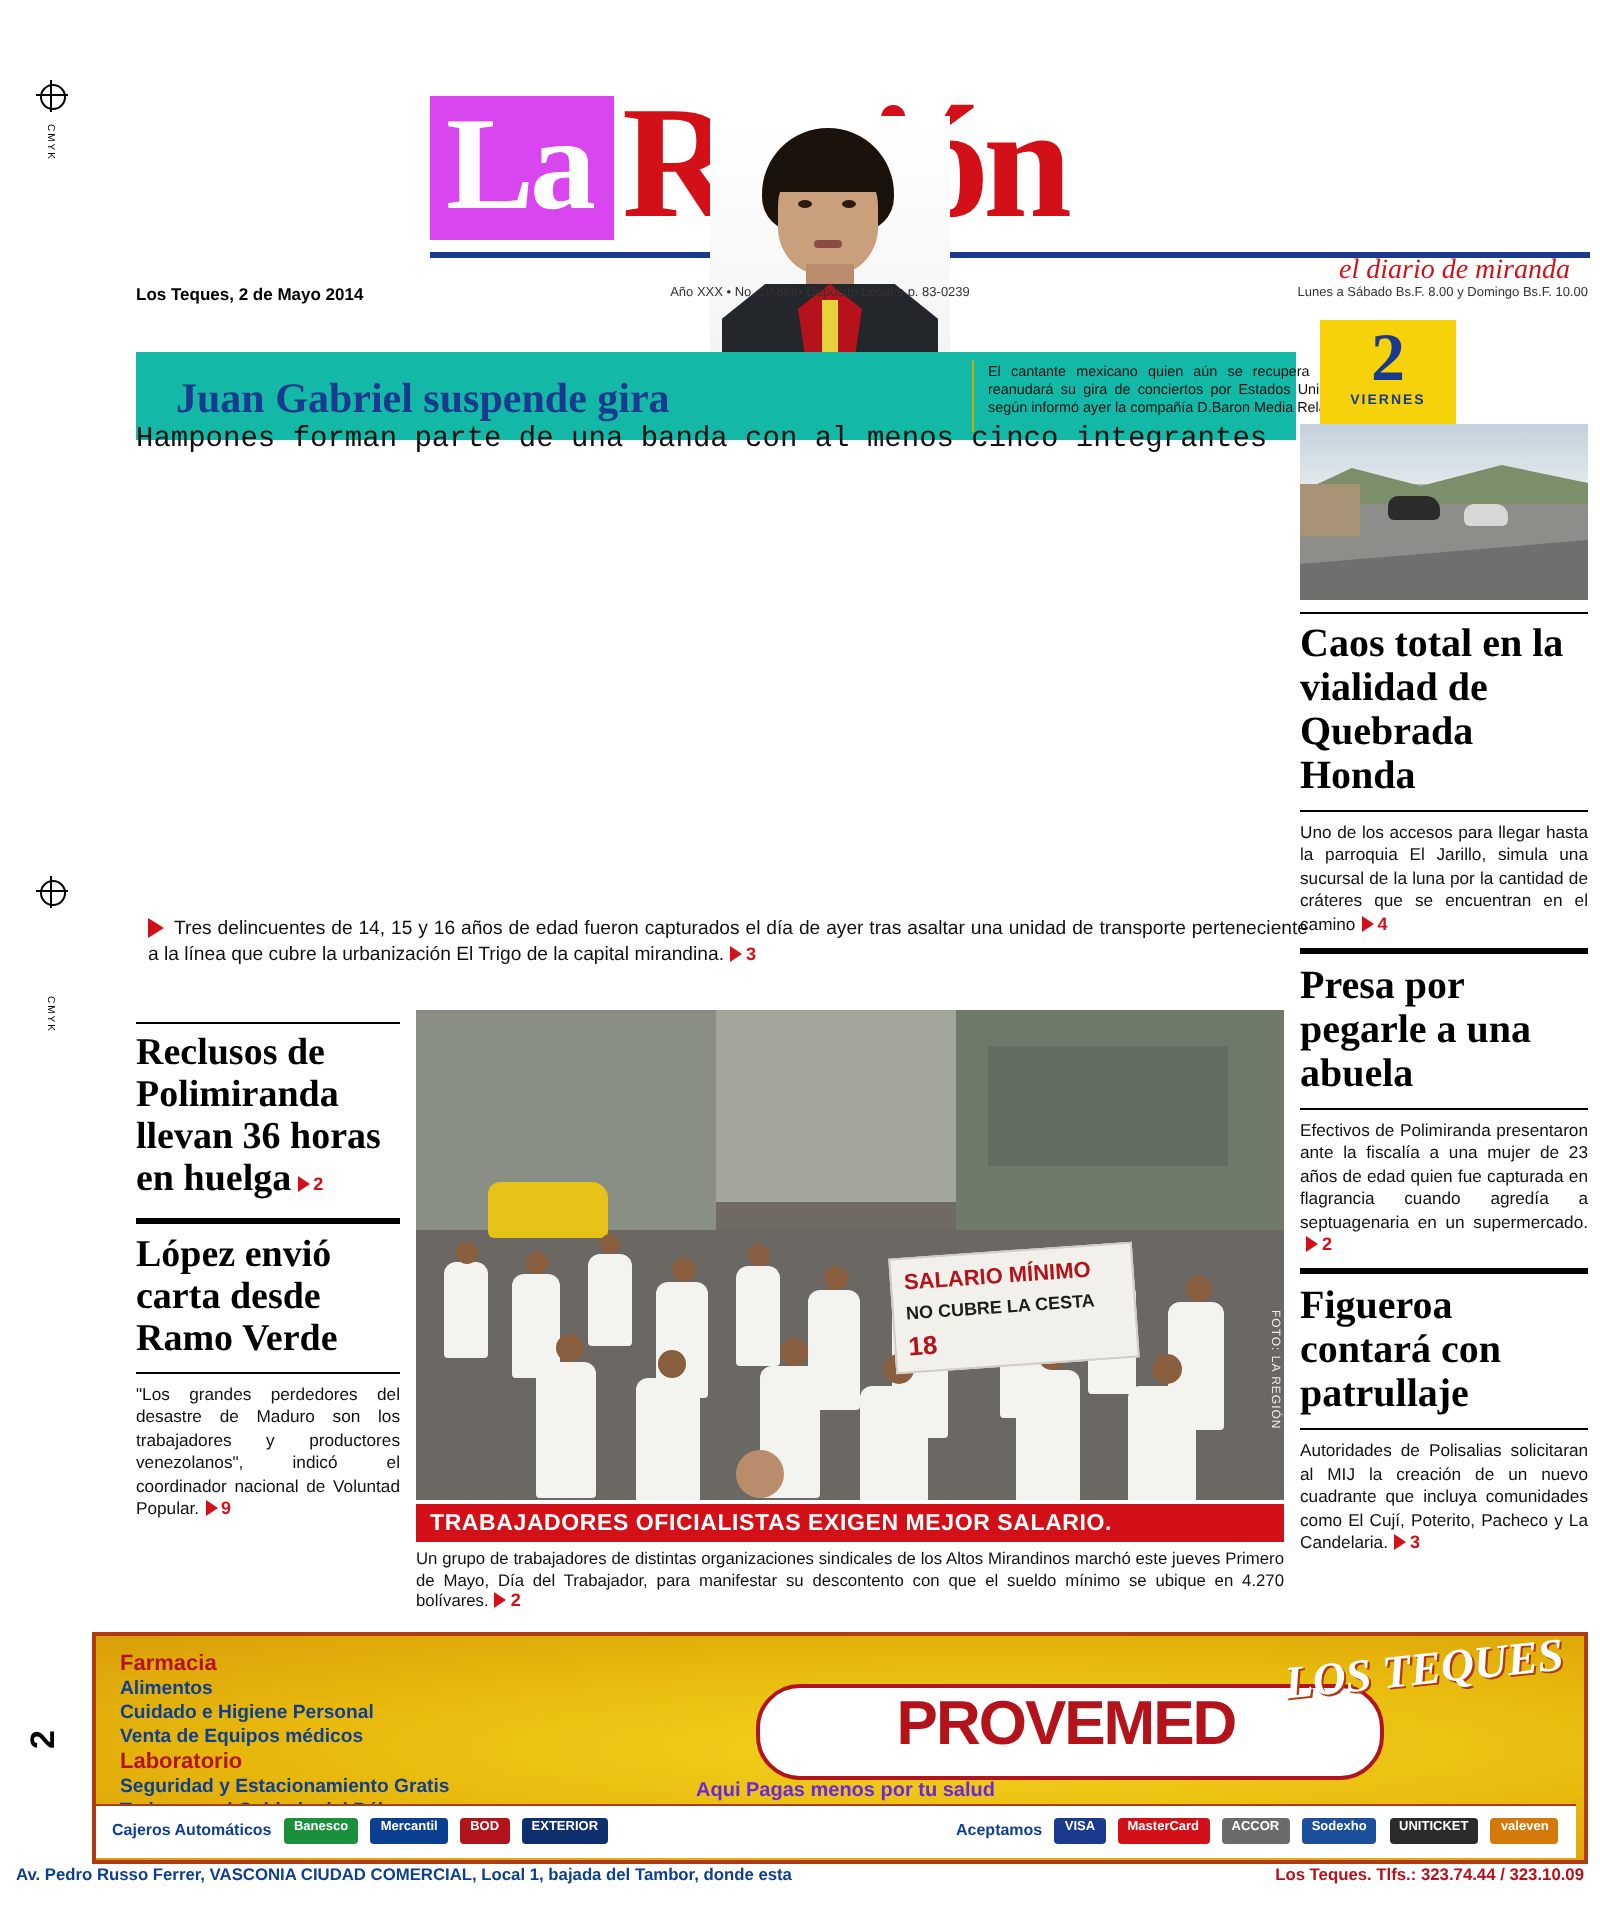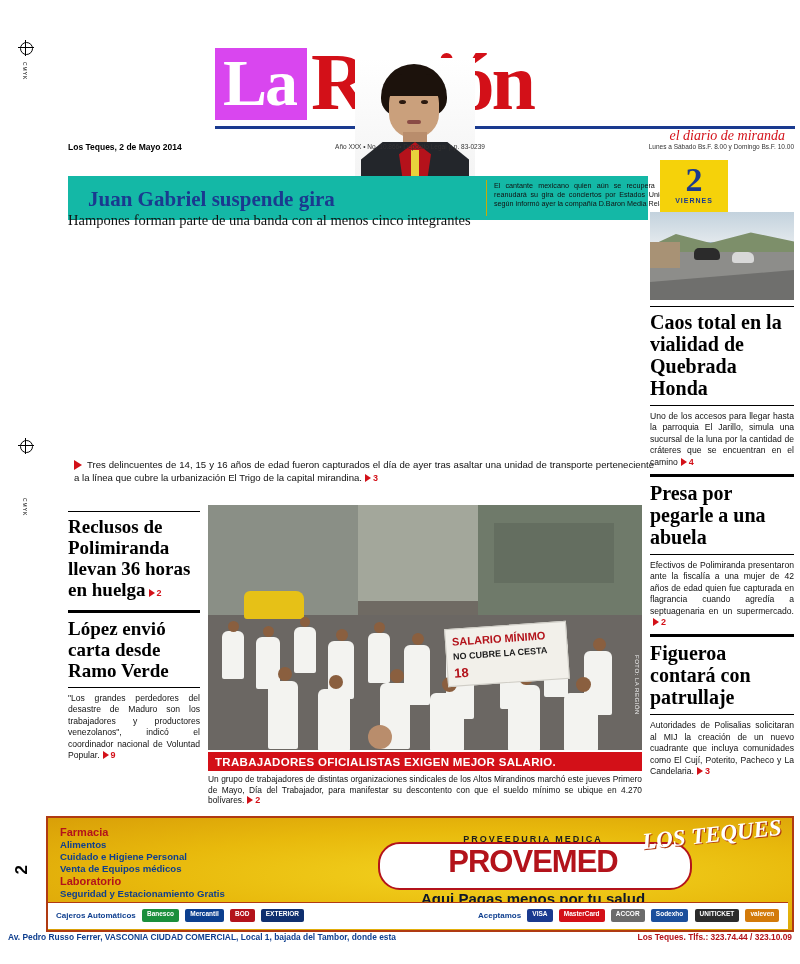--- a/index.html
+++ b/index.html
@@ -65,21 +65,21 @@
      font-size:7.2px;line-height:9.2px;color:#111;text-align:justify;}
   .datebox{position:absolute;left:660px;top:160px;width:68px;height:58px;background:#f5d20a;
      text-align:center;}
   .date-num{font-family:"Liberation Serif",serif;font-size:34px;font-weight:bold;color:#1a3a8f;
      line-height:40px;display:block;}
   .date-day{font-family:"Liberation Sans",sans-serif;font-size:7px;font-weight:bold;color:#1a3a8f;
      letter-spacing:1px;display:block;margin-top:-3px;}
 
   
   .kicker{position:absolute;left:68px;top:212px;width:575px;
-     font-family:Liberation Serif, serif;font-size:14.5px;color:#111;}
+     font-family:Liberation Mono, monospace;font-size:14.5px;color:#111;}
   .headline{position:absolute;left:62px;top:232px;width:580px;text-align:center;
      font-family:"Liberation Serif",serif;font-weight:bold;font-size:60px;line-height:67px;
      color:#000;letter-spacing:-1px;}
   .lead{position:absolute;left:62px;top:458px;width:580px;
      font-family:"Liberation Sans",sans-serif;font-size:9.6px;line-height:13px;color:#111;text-align:justify;margin-left:12px;}
   .tri{display:inline-block;width:0;height:0;border-left:8px solid #d31018;
      border-top:5px solid transparent;border-bottom:5px solid transparent;margin-right:5px;
      vertical-align:middle;}
   .pg{display:inline-block;font-family:"Liberation Sans",sans-serif;font-size:9px;font-weight:bold;color:#d31018;}
   .pgtri{display:inline-block;width:0;height:0;border-left:6px solid #d31018;
@@ -143,22 +143,22 @@
      radial-gradient(ellipse at 60% 50%, #f3d320 0%, #e8b90c 55%, #d99f08 100%);}
   .ad-left{position:absolute;left:12px;top:8px;width:260px;}
   .ad-l-h{font-family:"Liberation Sans",sans-serif;font-size:11px;font-weight:bold;color:#b3131b;line-height:13px;}
   .ad-l-t{font-family:"Liberation Sans",sans-serif;font-size:9.6px;font-weight:bold;color:#0f3f8f;line-height:12px;}
   .ad-oval{position:absolute;left:330px;top:24px;width:310px;height:44px;background:#fff;border-radius:22px;
      border:2px solid #b3131b;}
   .ad-prov{position:absolute;left:330px;top:16px;width:310px;text-align:center;
      font-family:"Liberation Sans",sans-serif;font-size:9px;font-weight:bold;color:#1d1d1d;letter-spacing:2px;}
   .ad-provemed{position:absolute;left:330px;top:26px;width:310px;text-align:center;
      font-family:"Liberation Sans",sans-serif;font-size:31px;font-weight:bold;color:#b3131b;letter-spacing:-1px;}
-  .ad-slogan{position:absolute;left:300px;top:72px;width:370px;text-align:center;
-     font-family:"Liberation Sans",sans-serif;font-size:15px;font-weight:bold;color:#0f172a;}
+  .ad-slogan{position:absolute;left:300px;top:72px;width:370px;
+     font-family:"Liberation Sans",sans-serif;font-size:10px;font-weight:bold;color:#6d28d9;}
   .ad-lq{position:absolute;right:10px;top:4px;font-family:"Liberation Serif",serif;font-size:23px;
      font-weight:bold;font-style:italic;color:#fff;text-shadow:1px 1px 0 #b03a12;transform:rotate(-6deg);}
   .ad-bottom{position:absolute;left:0;top:84px;width:740px;height:26px;background:#fff;border-top:1px solid #b03a12;}
   .ad-b-text{position:absolute;left:8px;top:6px;font-family:"Liberation Sans",sans-serif;font-size:8px;
      font-weight:bold;color:#0f3f8f;}
   .ad-b-acc{position:absolute;left:430px;top:6px;font-family:"Liberation Sans",sans-serif;font-size:8px;
      font-weight:bold;color:#0f3f8f;}
   .chip{display:inline-block;height:11px;padding:1px 5px;margin-left:4px;border-radius:2px;
      font-family:"Liberation Sans",sans-serif;font-size:6.5px;font-weight:bold;color:#fff;vertical-align:middle;}
   .adr{position:absolute;left:8px;top:932px;font-family:"Liberation Sans",sans-serif;font-size:8.4px;
@@ -238,21 +238,21 @@
     <div class="rhead">Caos total en la vialidad de Quebrada Honda</div>
     <div class="rule-thin"></div>
     <div class="rbody">
       <span>Uno de los accesos para llegar hasta la parroquia El Jarillo, simula una sucursal de la luna por la cantidad de cráteres que se encuentran en el camino</span><span class="pgtri"></span><span class="pg">4</span>
     </div>
 
     <div class="rule-thick"></div>
     <div class="rhead">Presa por pegarle a una abuela</div>
     <div class="rule-thin"></div>
     <div class="rbody">
-      <span>Efectivos de Polimiranda presentaron ante la fiscalía a una mujer de 42 años de edad quien fue capturada en flagrancia cuando agredía a septuagenaria en un supermercado.</span><span class="pgtri"></span><span class="pg">2</span>
+      <span>Efectivos de Polimiranda presentaron ante la fiscalía a una mujer de 23 años de edad quien fue capturada en flagrancia cuando agredía a septuagenaria en un supermercado.</span><span class="pgtri"></span><span class="pg">2</span>
     </div>
 
     <div class="rule-thick"></div>
     <div class="rhead">Figueroa contará con patrullaje</div>
     <div class="rule-thin"></div>
     <div class="rbody">
       <span>Autoridades de Polisalias solicitaran al MIJ la creación de un nuevo cuadrante que incluya comunidades como El Cují, Poterito, Pacheco y La Candelaria.</span><span class="pgtri"></span><span class="pg">3</span>
     </div>
   </div>
 
@@ -332,21 +332,20 @@
     <div class="ad-left">
       <div class="ad-l-h">Farmacia</div>
       <div class="ad-l-t">Alimentos</div>
       <div class="ad-l-t">Cuidado e Higiene Personal</div>
       <div class="ad-l-t">Venta de Equipos médicos</div>
       <div class="ad-l-h">Laboratorio</div>
       <div class="ad-l-t">Seguridad y Estacionamiento Gratis</div>
       <div class="ad-l-t">Todo para el Cuidado del Bébe</div>
     </div>
     <div class="ad-oval"></div>
-    <div class="ad-prov">PROVEEDURIA MEDICA</div>
     <div class="ad-provemed">PROVEMED</div>
     <div class="ad-slogan">Aqui Pagas menos por tu salud</div>
     <div class="ad-lq">LOS TEQUES</div>
 
     <div class="ad-bottom">
       <div class="ad-b-text">
         <span>Cajeros Automáticos</span>
         <span class="chip" style="background:#1a8f3c;">Banesco</span>
         <span class="chip" style="background:#0b3f8f;">Mercantil</span>
         <span class="chip" style="background:#b3131b;">BOD</span>

